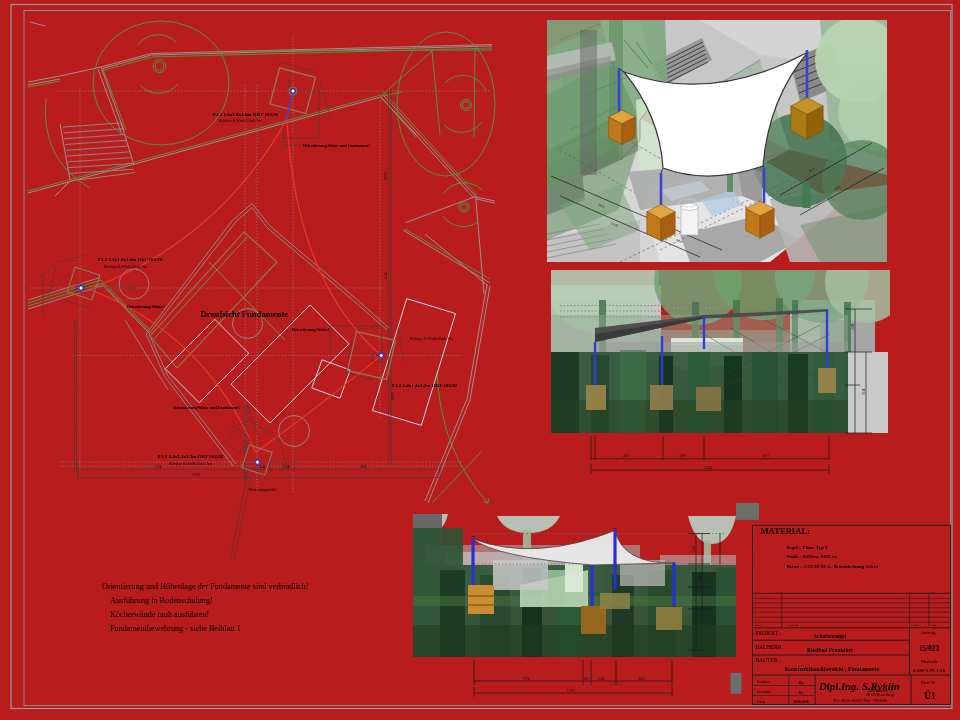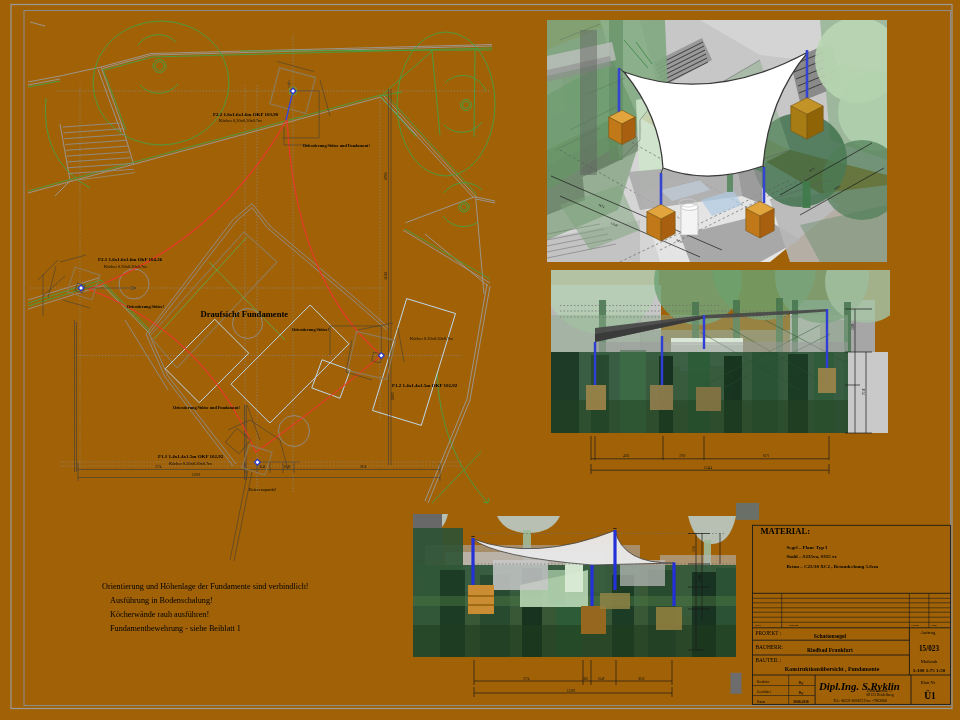--- a/index.html
+++ b/index.html
@@ -1,16 +1,16 @@
 <!DOCTYPE html>
 <html><head>
 <meta charset="utf-8">
 <style>
   html,body{margin:0;padding:0;background:#ffffff;}
-  .page{position:relative;width:960px;height:720px;background:#a16207;overflow:hidden;}
+  .page{position:relative;width:960px;height:720px;background:#b91c1c;overflow:hidden;}
   svg{position:absolute;left:0;top:0;}
   text{font-family:"Liberation Serif",serif;}
 </style>
 </head>
 <body>
 <div class="page">
 <svg width="960" height="720" viewBox="0 0 960 720">
 
 <g id="frames" fill="none">
   <rect x="11" y="4.5" width="941" height="704" stroke="#9a9a9a" stroke-width="1.2"></rect>

